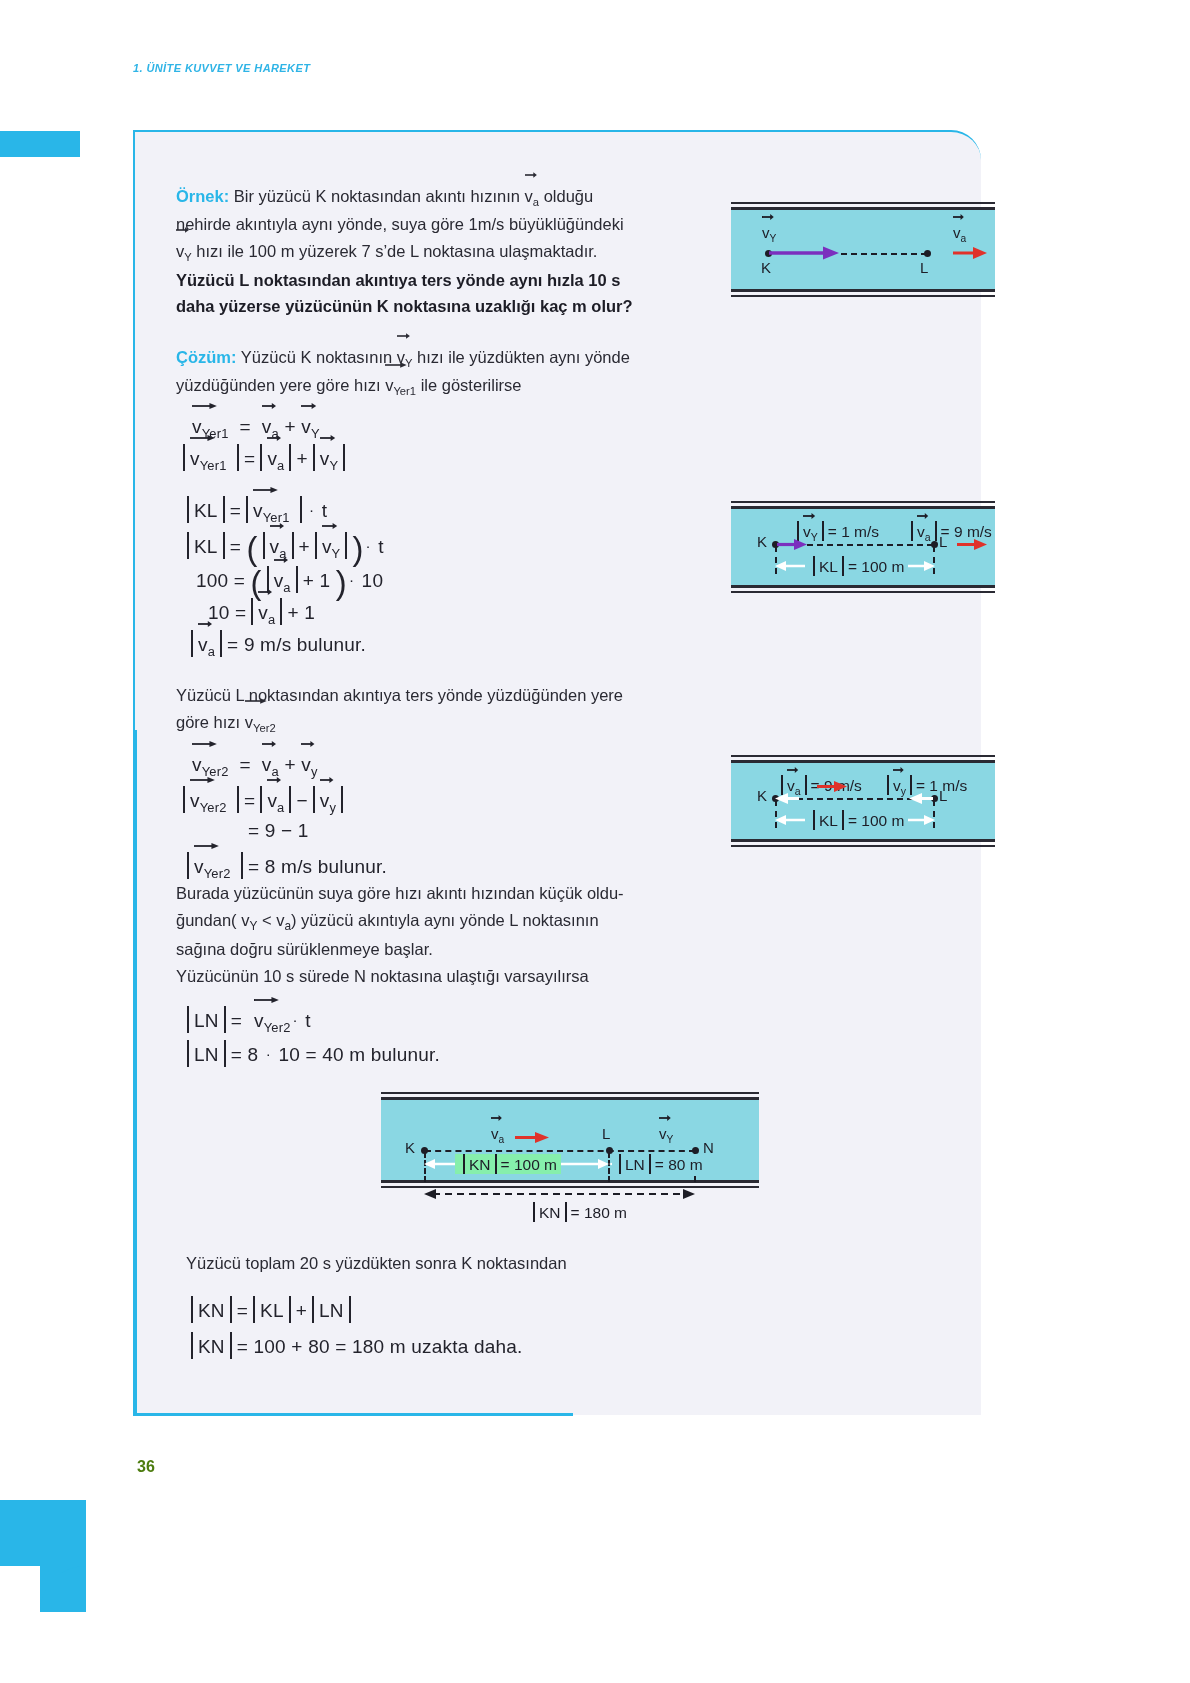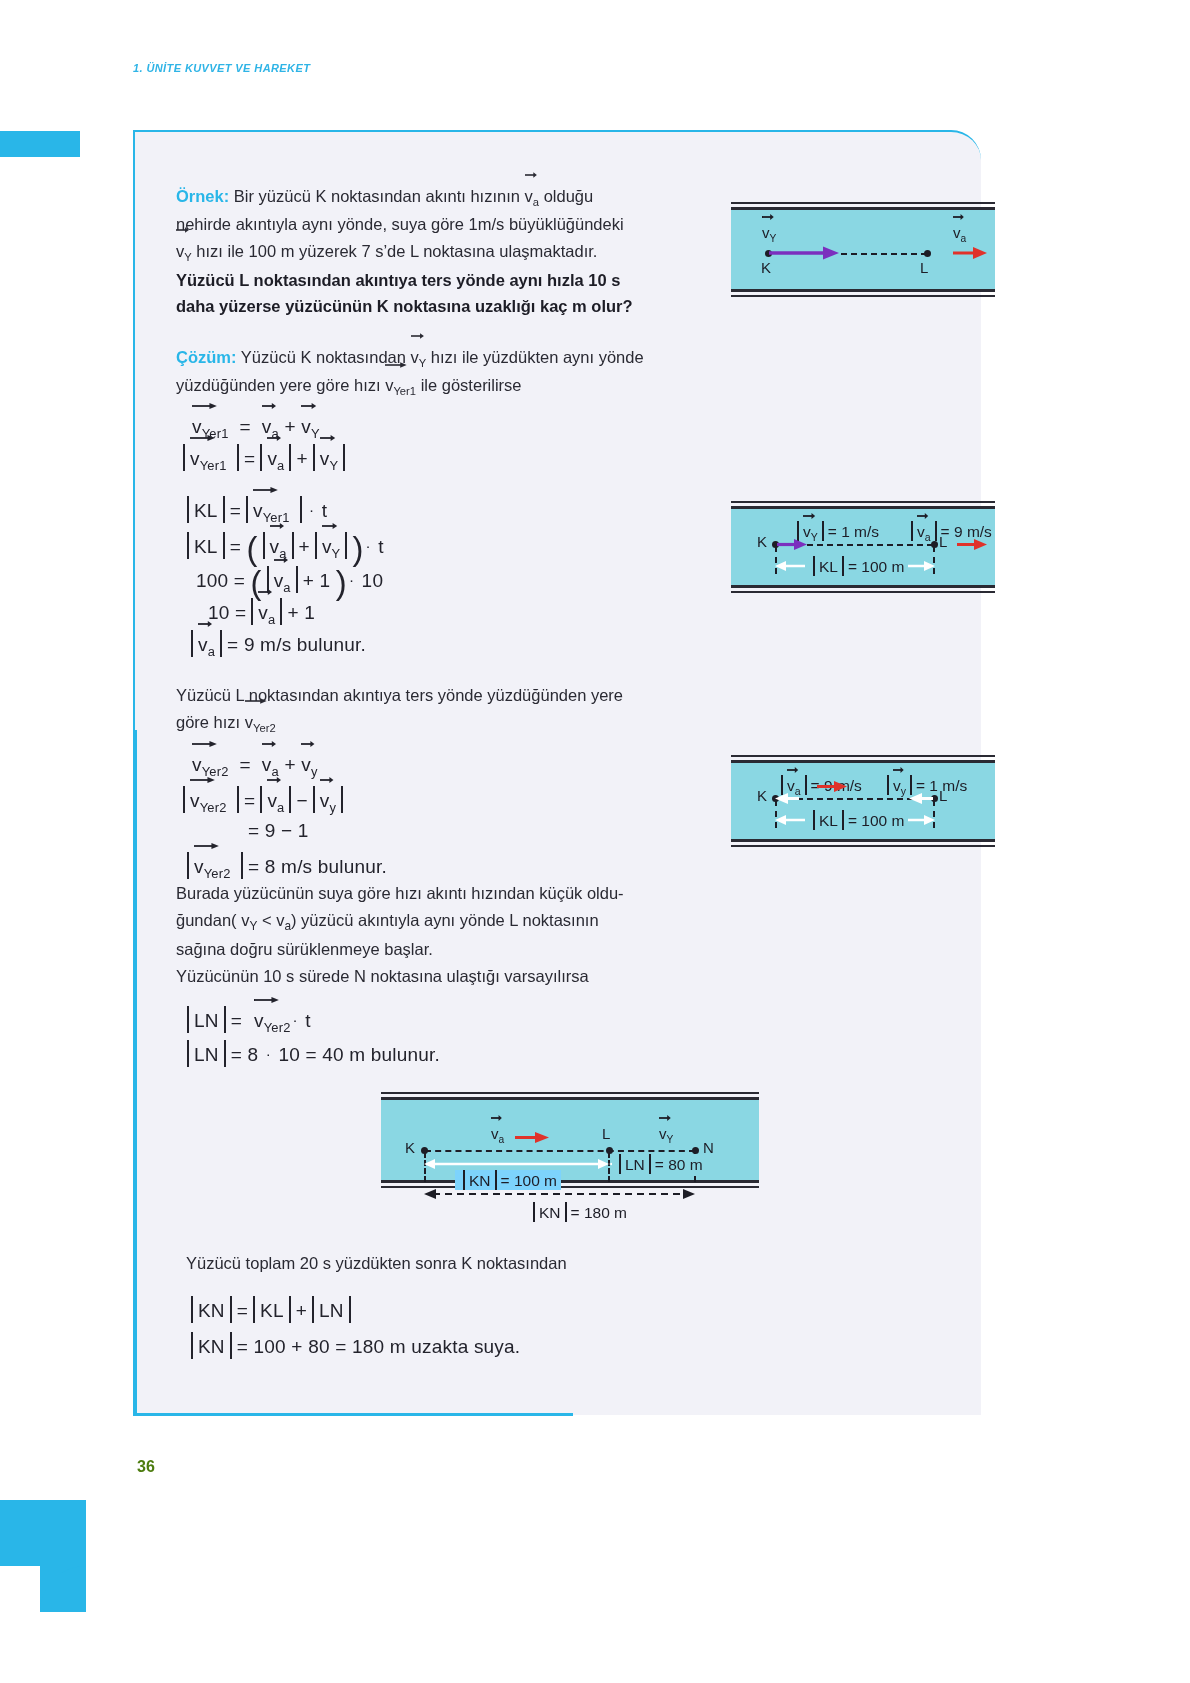--- a/index.html
+++ b/index.html
@@ -167,21 +167,21 @@
           <polygon points="20,4 14,1.2 14,6.8" fill="#2a2a33"></polygon>
         </svg>
       </span><span>v</span><sub class="sm">Y</sub></span>
   <span>hızı ile 100 m yüzerek 7 s’de L noktasına ulaşmaktadır.</span><br>
   <b class="bold-q">Yüzücü L noktasından akıntıya ters yönde aynı hızla 10 s</b><br>
   <b class="bold-q">daha yüzerse yüzücünün K noktasına uzaklığı kaç m olur?</b>
 </div>
 
 <div class="body-text" style="left:176px; top:344px; width:540px;">
   <span class="kw">Çözüm:</span>
-  <span>Yüzücü K noktasından</span>
+  <span>Yüzücü K noktasının</span>
   <span class="vec"><span class="ar">
         <svg viewBox="0 0 20 7" preserveAspectRatio="none">
           <line x1="0" y1="4" x2="16" y2="4" stroke="#2a2a33" stroke-width="1.6"></line>
           <polygon points="20,4 14,1.2 14,6.8" fill="#2a2a33"></polygon>
         </svg>
       </span><span>v</span><sub class="sm">Y</sub></span>
   <span>hızı ile yüzdükten aynı yönde</span><br>
   <span>yüzdüğünden yere göre hızı</span>
   <span class="vec"><span class="ar" style="right:30%">
         <svg viewBox="0 0 20 7" preserveAspectRatio="none">
@@ -373,21 +373,21 @@
 
 <div class="body-text" style="left:186px; top:1250px; width:560px;">
   <span>Yüzücü toplam 20 s yüzdükten sonra K noktasından</span>
 </div>
 
 <div class="eq" style="left:186px; top:1296px;">
   <span class="bar"></span>KN<span class="bar"></span>=<span class="bar"></span>KL<span class="bar"></span>+<span class="bar"></span>LN<span class="bar"></span>
 </div>
 
 <div class="eq" style="left:186px; top:1332px;">
-  <span class="bar"></span>KN<span class="bar"></span>= 100 + 80 = <span>180 m</span> <span>uzakta suya.</span>
+  <span class="bar"></span>KN<span class="bar"></span>= 100 + 80 = <span>180 m</span> <span>uzakta daha.</span>
 </div>
 
 <div class="fig" style="left:731px; top:207px; width:264px; height:85px;">
   <div class="river"></div>
 
   <span class="lbl" style="left:31px; top:17px;">
     <span class="vec"><span class="ar">
           <svg viewBox="0 0 20 7" preserveAspectRatio="none">
             <line x1="0" y1="4" x2="16" y2="4" stroke="#1d1d26" stroke-width="1.8"></line>
             <polygon points="20,4 14,1 14,7" fill="#1d1d26"></polygon>
@@ -577,21 +577,21 @@
   <div class="dash-v" style="left:227px; top:55px; height:30px;"></div>
   <div class="dash-v" style="left:313px; top:55px; height:30px;"></div>
 
   <div class="arrow-white" style="position:absolute; left:43px; top:61px;">
     <svg width="185" height="12" viewBox="0 0 185 12">
       <line x1="8" y1="6" x2="177" y2="6" stroke="#ffffff" stroke-width="2.6"></line>
       <polygon points="0,6 11,1 11,11" fill="#ffffff"></polygon>
       <polygon points="185,6 174,1 174,11" fill="#ffffff"></polygon>
     </svg>
   </div>
-  <span class="eqlbl lbl-sm" style="left:74px; top:57px; background:#7dd3fc; padding:0 4px;margin-top:16px;">
+  <span class="eqlbl lbl-sm" style="left:74px; top:57px; background:#86efac; padding:0 4px;">
     <span class="bar"></span>KN<span class="bar"></span>= 100 m
   </span>
 
   <div class="arrow-white" style="position:absolute; left:228px; top:61px;">
     <svg width="86" height="12" viewBox="0 0 86 12">
       <line x1="8" y1="6" x2="78" y2="6" stroke="#ffffff" stroke-width="2.6"></line>
       <polygon points="0,6 11,1 11,11" fill="#ffffff"></polygon>
       <polygon points="86,6 75,1 75,11" fill="#ffffff"></polygon>
     </svg>
   </div>

